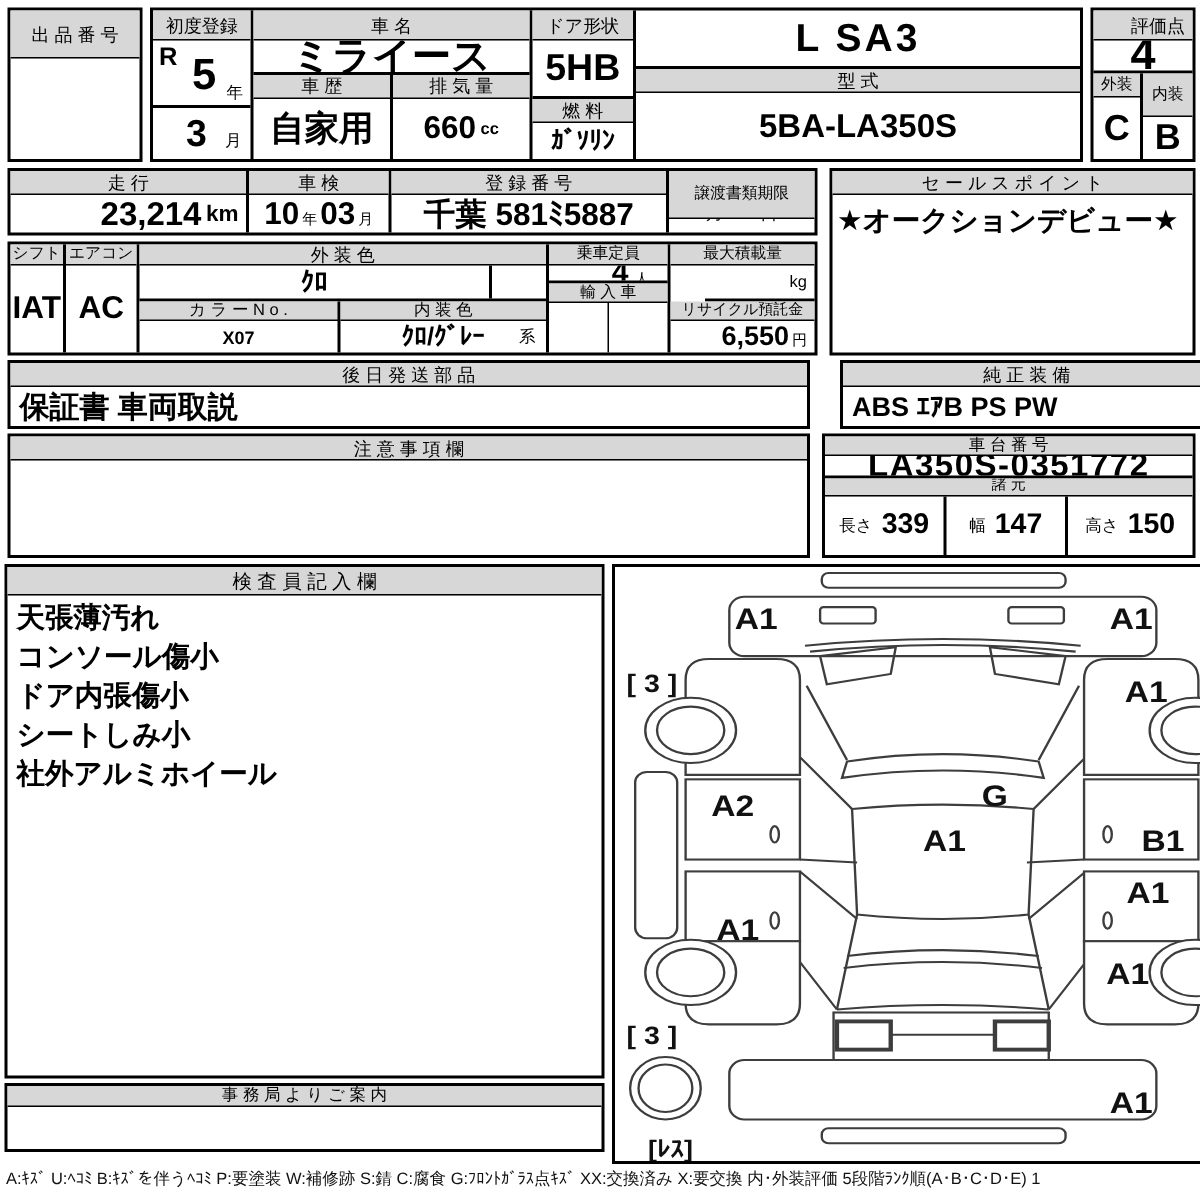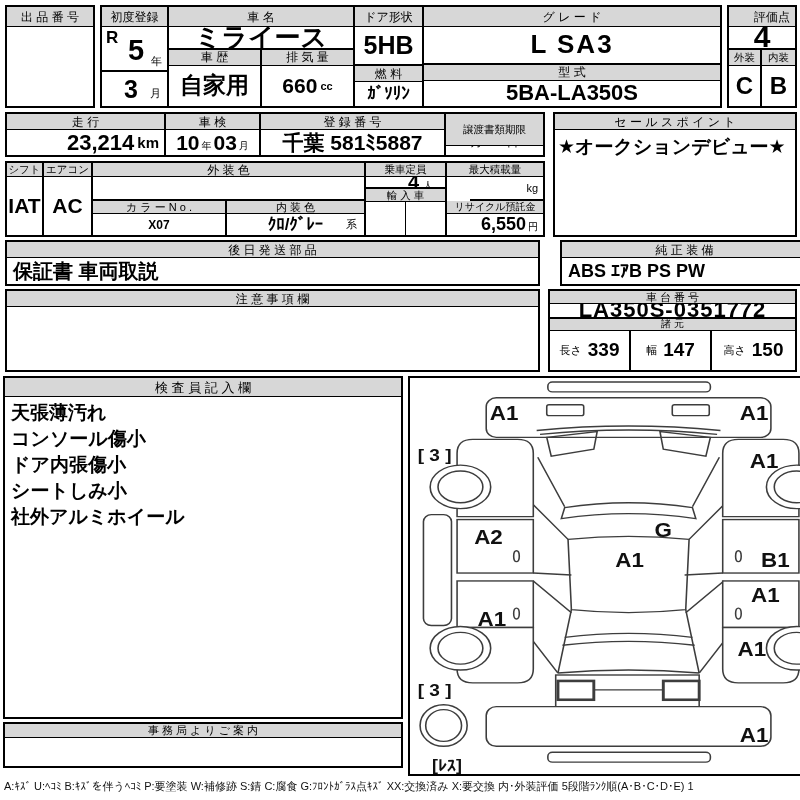--- a/index.html
+++ b/index.html
@@ -37,21 +37,21 @@
     position: absolute; left: 4px; top: 780px; width: 792px;
     font-size: 11px; line-height: 13px; white-space: nowrap; color: #111;
   }
   svg text { font-family: "Liberation Sans", "DejaVu Sans", sans-serif; }
 </style>
 </head>
 <body>
 
 <div class="block" style="left:5px; top:5px; width:90px; height:103px;">
   <div class="col">
-    <div class="hdr" style="height:20px;">出 品 番 号</div>
+    <div class="hdr" style="height:32px;">出 品 番 号</div>
     <div class="grow"></div>
   </div>
 </div>
 
 <div class="block" style="left:100px; top:5px; width:622px; height:103px;">
   <div class="cols">
 
     <div class="col br2" style="width:67px;">
       <div class="hdr" style="height:20px;">初度登録</div>
       <div class="bb2" style="height:45px; position:relative;">
@@ -84,39 +84,38 @@
     </div>
 
     <div class="col br2" style="width:69px;">
       <div class="hdr" style="height:20px;">ドア形状</div>
       <div class="cell b bb2" style="height:39px; font-size:25px;">5HB</div>
       <div class="hdr" style="height:16px;">燃 料</div>
       <div class="cell b grow" style="font-size:17px;">ｶﾞｿﾘﾝ</div>
     </div>
 
     <div class="col" style="flex:1;">
-      <div class="hdr" style="height:20px;">グ レ ー ド</div>
       <div class="cell b bb2" style="height:39px; font-size:26px; letter-spacing:2px;">L  SA3</div>
       <div class="hdr" style="height:16px;">型 式</div>
       <div class="cell b grow" style="font-size:22px;">5BA-LA350S</div>
     </div>
   </div>
 </div>
 
 <div class="block" style="left:727px; top:5px; width:70px; height:103px;">
   <div class="col">
     <div class="hdr" style="height:20px;padding-left:20px;">評価点</div>
     <div class="cell b bb2" style="height:39px; font-size:30px;">4</div>
     <div class="cols" style="flex:1 1 auto;">
       <div class="col br2" style="width:50%;">
         <div class="hdr small-hdr" style="height:16px;">外装</div>
         <div class="cell b grow" style="font-size:24px;">C</div>
       </div>
       <div class="col" style="flex:1;">
-        <div class="hdr small-hdr" style="height:16px;">内装</div>
+        <div class="hdr small-hdr" style="height:29px;">内装</div>
         <div class="cell b grow" style="font-size:24px;">B</div>
       </div>
     </div>
   </div>
 </div>
 
 <div class="block" style="left:5px; top:112px; width:540px; height:45px;">
   <div class="cols">
     <div class="col br2" style="width:159px;">
       <div class="hdr" style="height:16px;">走 行</div>
@@ -158,20 +157,21 @@
       <div class="hdr small-hdr" style="height:14px;">シフト</div>
       <div class="cell b grow" style="font-size:21px;">IAT</div>
     </div>
     <div class="col br2" style="width:49px;">
       <div class="hdr small-hdr" style="height:14px;">エアコン</div>
       <div class="cell b grow" style="font-size:21px;">AC</div>
     </div>
     <div class="col br2" style="width:273px;">
       <div class="hdr" style="height:14px;">外 装 色</div>
       <div class="cols bb2" style="height:24px; flex:0 0 auto;">
+        <div class="cell b br2" style="width:235px; font-size:18px;">ｸﾛ</div>
         <div class="grow"></div>
       </div>
       <div class="cols" style="height:13px; flex:0 0 auto;">
         <div class="hdr br2" style="width:134px; height:13px; font-size:11px;">カ ラ ー N o .</div>
         <div class="hdr" style="flex:1; height:13px; font-size:11px;">内 装 色</div>
       </div>
       <div class="cols grow">
         <div class="cell b br2" style="width:134px; font-size:12px;">X07</div>
         <div class="cell grow" style="position:relative;">
           <span class="b" style="font-size:17px;">ｸﾛ/ｸﾞﾚｰ</span>

